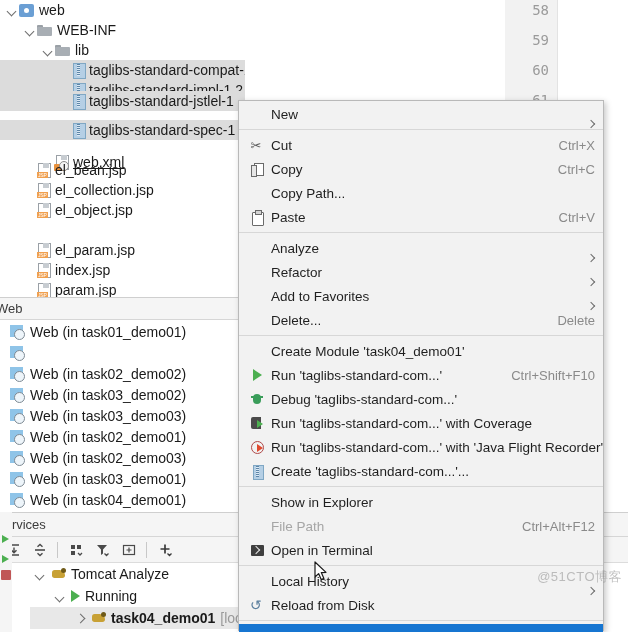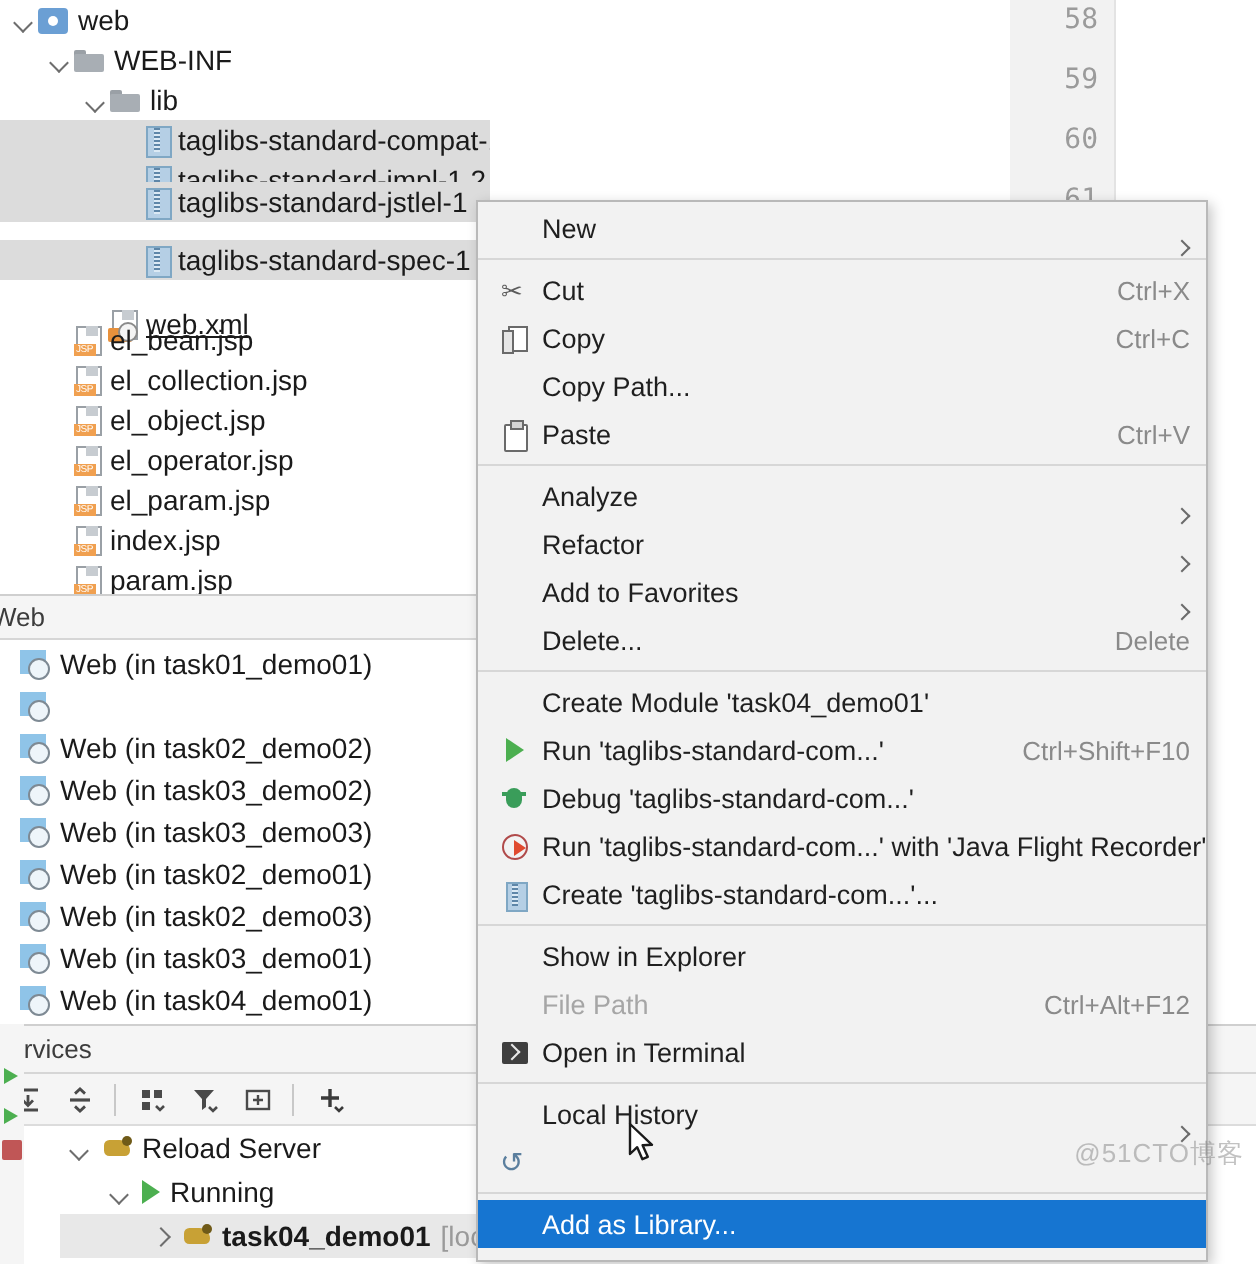--- a/index.html
+++ b/index.html
@@ -419,28 +419,20 @@
         <span>el_collection.jsp</span>
       </div>
       <div class="tree-row" style="top: 200px;">
         <span style="display: inline-block; flex: 0 0 24px; width: 24px;"></span>
         <span class="arrow none"></span>
         <span class="ico ico-file" style="margin-right: 5px;">
           <span class="badge-jsp">JSP</span>
         </span>
         <span>el_object.jsp</span>
       </div>
-      <div class="tree-row" style="top: 220px;">
-        <span style="display: inline-block; flex: 0 0 24px; width: 24px;"></span>
-        <span class="arrow none"></span>
-        <span class="ico ico-file" style="margin-right: 5px;">
-          <span class="badge-jsp">JSP</span>
-        </span>
-        <span>el_operator.jsp</span>
-      </div>
       <div class="tree-row" style="top: 240px;">
         <span style="display: inline-block; flex: 0 0 24px; width: 24px;"></span>
         <span class="arrow none"></span>
         <span class="ico ico-file" style="margin-right: 5px;">
           <span class="badge-jsp">JSP</span>
         </span>
         <span>el_param.jsp</span>
       </div>
       <div class="tree-row" style="top: 260px;">
         <span style="display: inline-block; flex: 0 0 24px; width: 24px;"></span>
@@ -556,21 +548,21 @@
             <path d="M6 1.5 v9 M1.5 6 h9" stroke="#3a3a3a" stroke-width="1.7"></path>
             <path d="M8.5 10.5 l2 2 l2 -2" stroke="#3a3a3a" stroke-width="1.3" fill="none"></path>
           </svg>
       </div>
     </div>
     <div class="svc-tree" id="svctree">
         <div class="svc-row" style="top: 0px;">
           <span style="flex: 0 0 4px; width: 4px;"></span>
           <span class="arrow" style="margin-right: 4px;"></span>
           <span class="ico-tomcat"></span>
-          <span>Reload Server</span>
+          <span>Tomcat Analyze</span>
         </div>
         <div class="svc-row" style="top: 22px;">
           <span style="flex: 0 0 24px; width: 24px;"></span>
           <span class="arrow" style="margin-right: 4px;"></span>
           <span class="ico-play"></span>
           <span>Running</span>
         </div>
         <div class="svc-row sel" style="top: 44px;">
           <span style="flex: 0 0 44px; width: 44px;"></span>
           <span class="arrow collapsed" style="margin-right: 4px;"></span>
@@ -661,20 +653,26 @@
         <span class="mshort">Ctrl+Shift+F10</span>
       </div>
       <div class="mi">
         <span class="micon">
           <span class="g-debug"></span>
         </span>
         <span class="mlabel">Debug 'taglibs-standard-com...'</span>
       </div>
       <div class="mi">
         <span class="micon">
+          <span class="g-cov"></span>
+        </span>
+        <span class="mlabel">Run 'taglibs-standard-com...' with Coverage</span>
+      </div>
+      <div class="mi">
+        <span class="micon">
           <span class="g-jfr"></span>
         </span>
         <span class="mlabel">Run 'taglibs-standard-com...' with 'Java Flight Recorder'</span>
       </div>
       <div class="mi">
         <span class="micon">
           <span class="g-jar2"></span>
         </span>
         <span class="mlabel">Create 'taglibs-standard-com...'...</span>
       </div>
@@ -697,20 +695,21 @@
       <div class="msep"></div>
       <div class="mi">
         <span class="micon"></span>
         <span class="mlabel">Local History</span>
         <span class="chev"></span>
       </div>
       <div class="mi">
         <span class="micon">
           <span class="g-reload">↺</span>
         </span>
+        <span class="mlabel">Reload from Disk</span>
       </div>
       <div class="msep"></div>
       <div class="mi sel">
         <span class="micon"></span>
         <span class="mlabel">Add as Library...</span>
       </div>
     </div>
 
   <div class="cursor">
     <svg width="16" height="22" viewBox="0 0 16 22">

